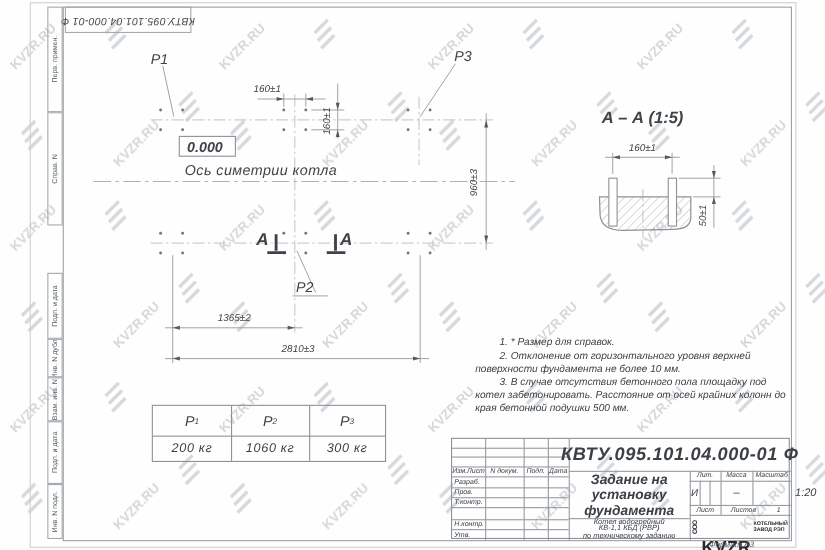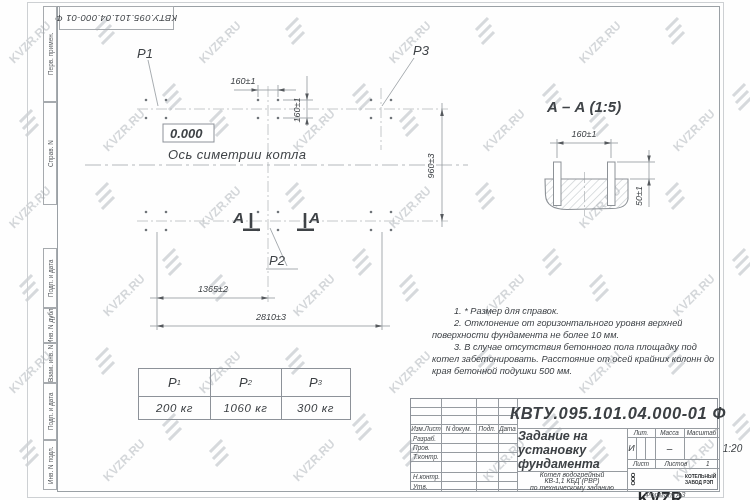--- a/index.html
+++ b/index.html
@@ -29,21 +29,21 @@
   .notes{position:absolute;left:432px;top:305px;width:288px;font-style:italic;font-size:9.2px;
          line-height:12px;color:#3c4045;}
   .notes p{margin:0;text-indent:22px;}
   
   .tb{position:absolute;left:410px;top:398px;width:308px;height:92px;border:1.1px solid #8d9299;box-sizing:border-box;font-style:italic;}
   .tb .ln{position:absolute;background:#969ba0;}
   .tb .cell{position:absolute;display:flex;align-items:center;justify-content:center;white-space:nowrap;color:#3c4044;}
   .tb .lbl{font-size:6.3px;}
   .tb .sign{justify-content:flex-start;padding-left:2px;font-size:6.4px;}
   .doc-num{font-size:16.5px;font-weight:600;letter-spacing:.6px;color:#33373b;}
-  .tb-title{font-size:12.5px;font-weight:600;line-height:14px;text-align:left;white-space:normal!important;}
+  .tb-title{font-size:12.5px;font-weight:600;line-height:14px;text-align:center;white-space:normal!important;}
   .tb-product{font-size:6.8px;line-height:6.4px;text-align:center;white-space:normal!important;}
   .logo{position:absolute;display:flex;align-items:center;justify-content:center;gap:2px;font-style:normal;color:#26292c;}
   .logo .ooo{writing-mode:vertical-rl;transform:rotate(180deg);font-size:6px;font-weight:900;letter-spacing:-.5px;}
   .logo .brand{font-size:16px;font-weight:900;letter-spacing:.4px;margin-top:38px;}
   .logo .sub{font-size:4.8px;font-weight:700;line-height:5.2px;font-style:normal;}
   .format-label{position:absolute;left:630px;top:490px;width:70px;text-align:center;
                 font-style:italic;font-size:7.5px;color:#55595d;}
 </style>
 </head>
 <body>

